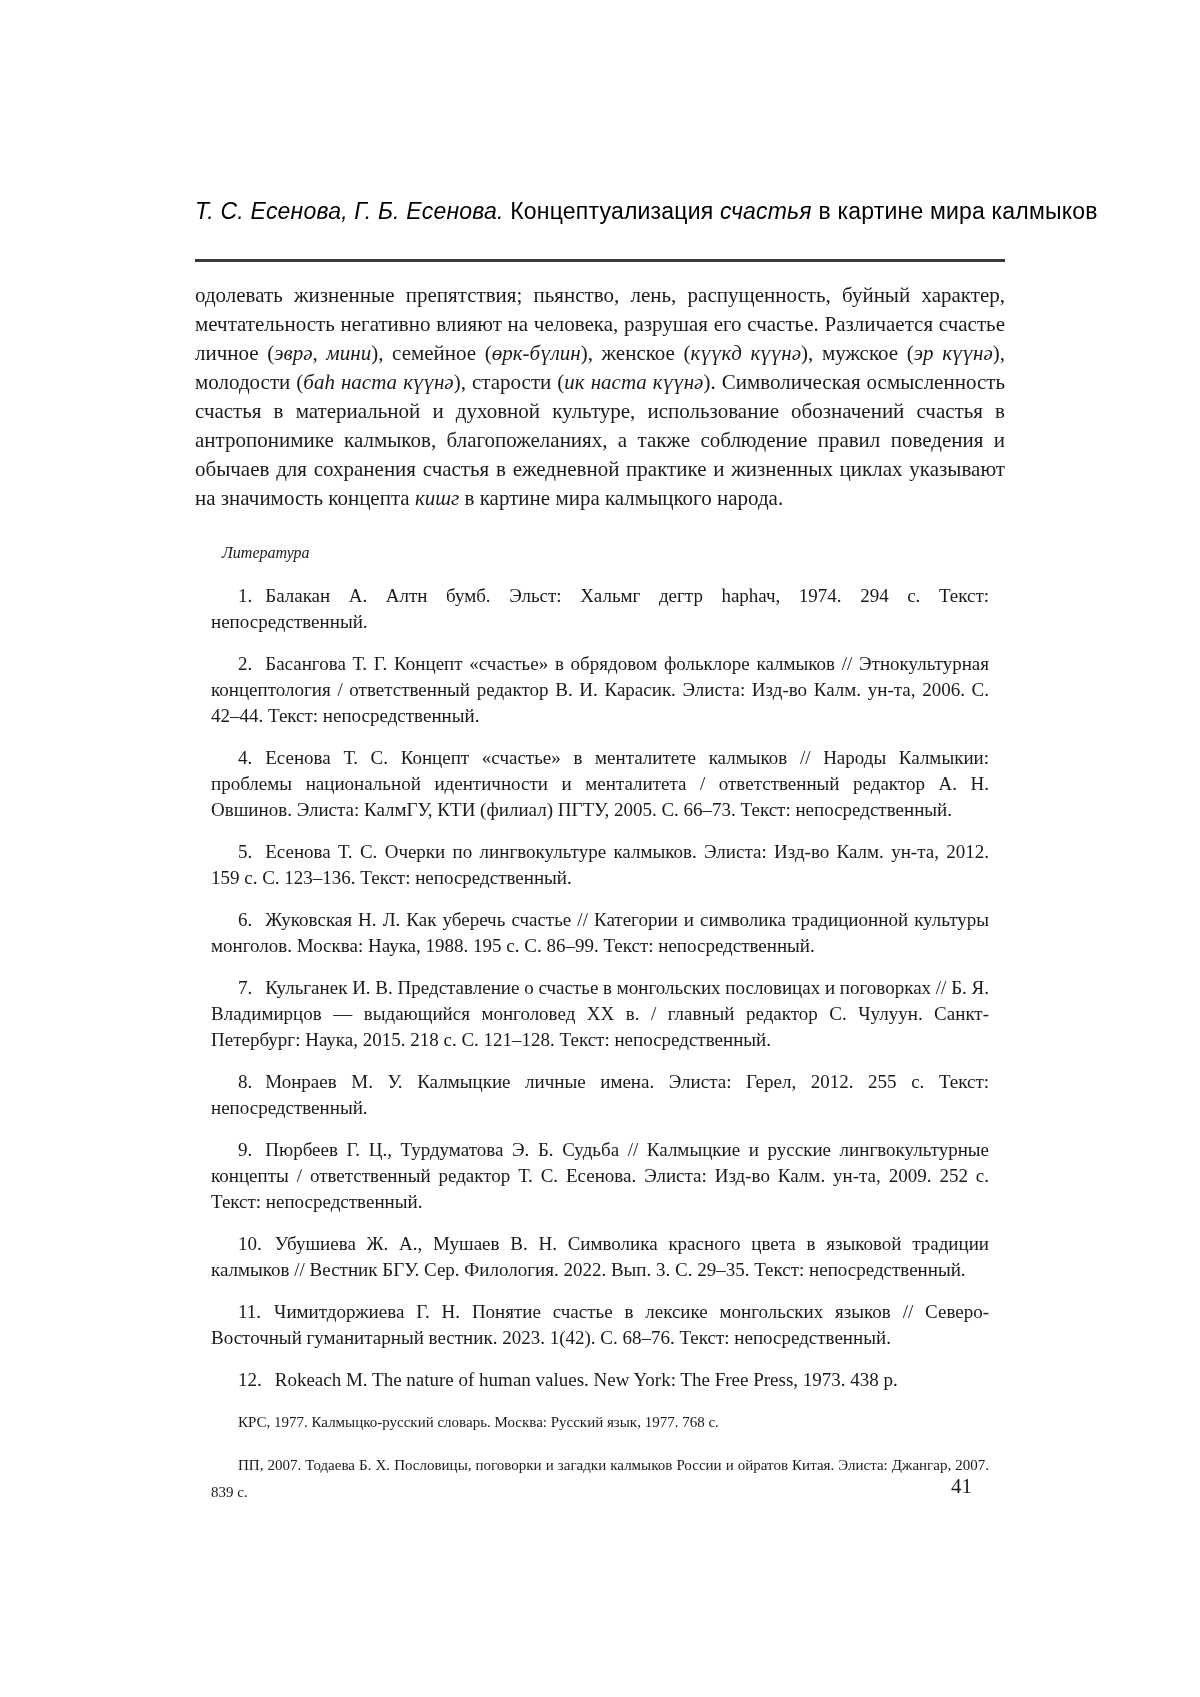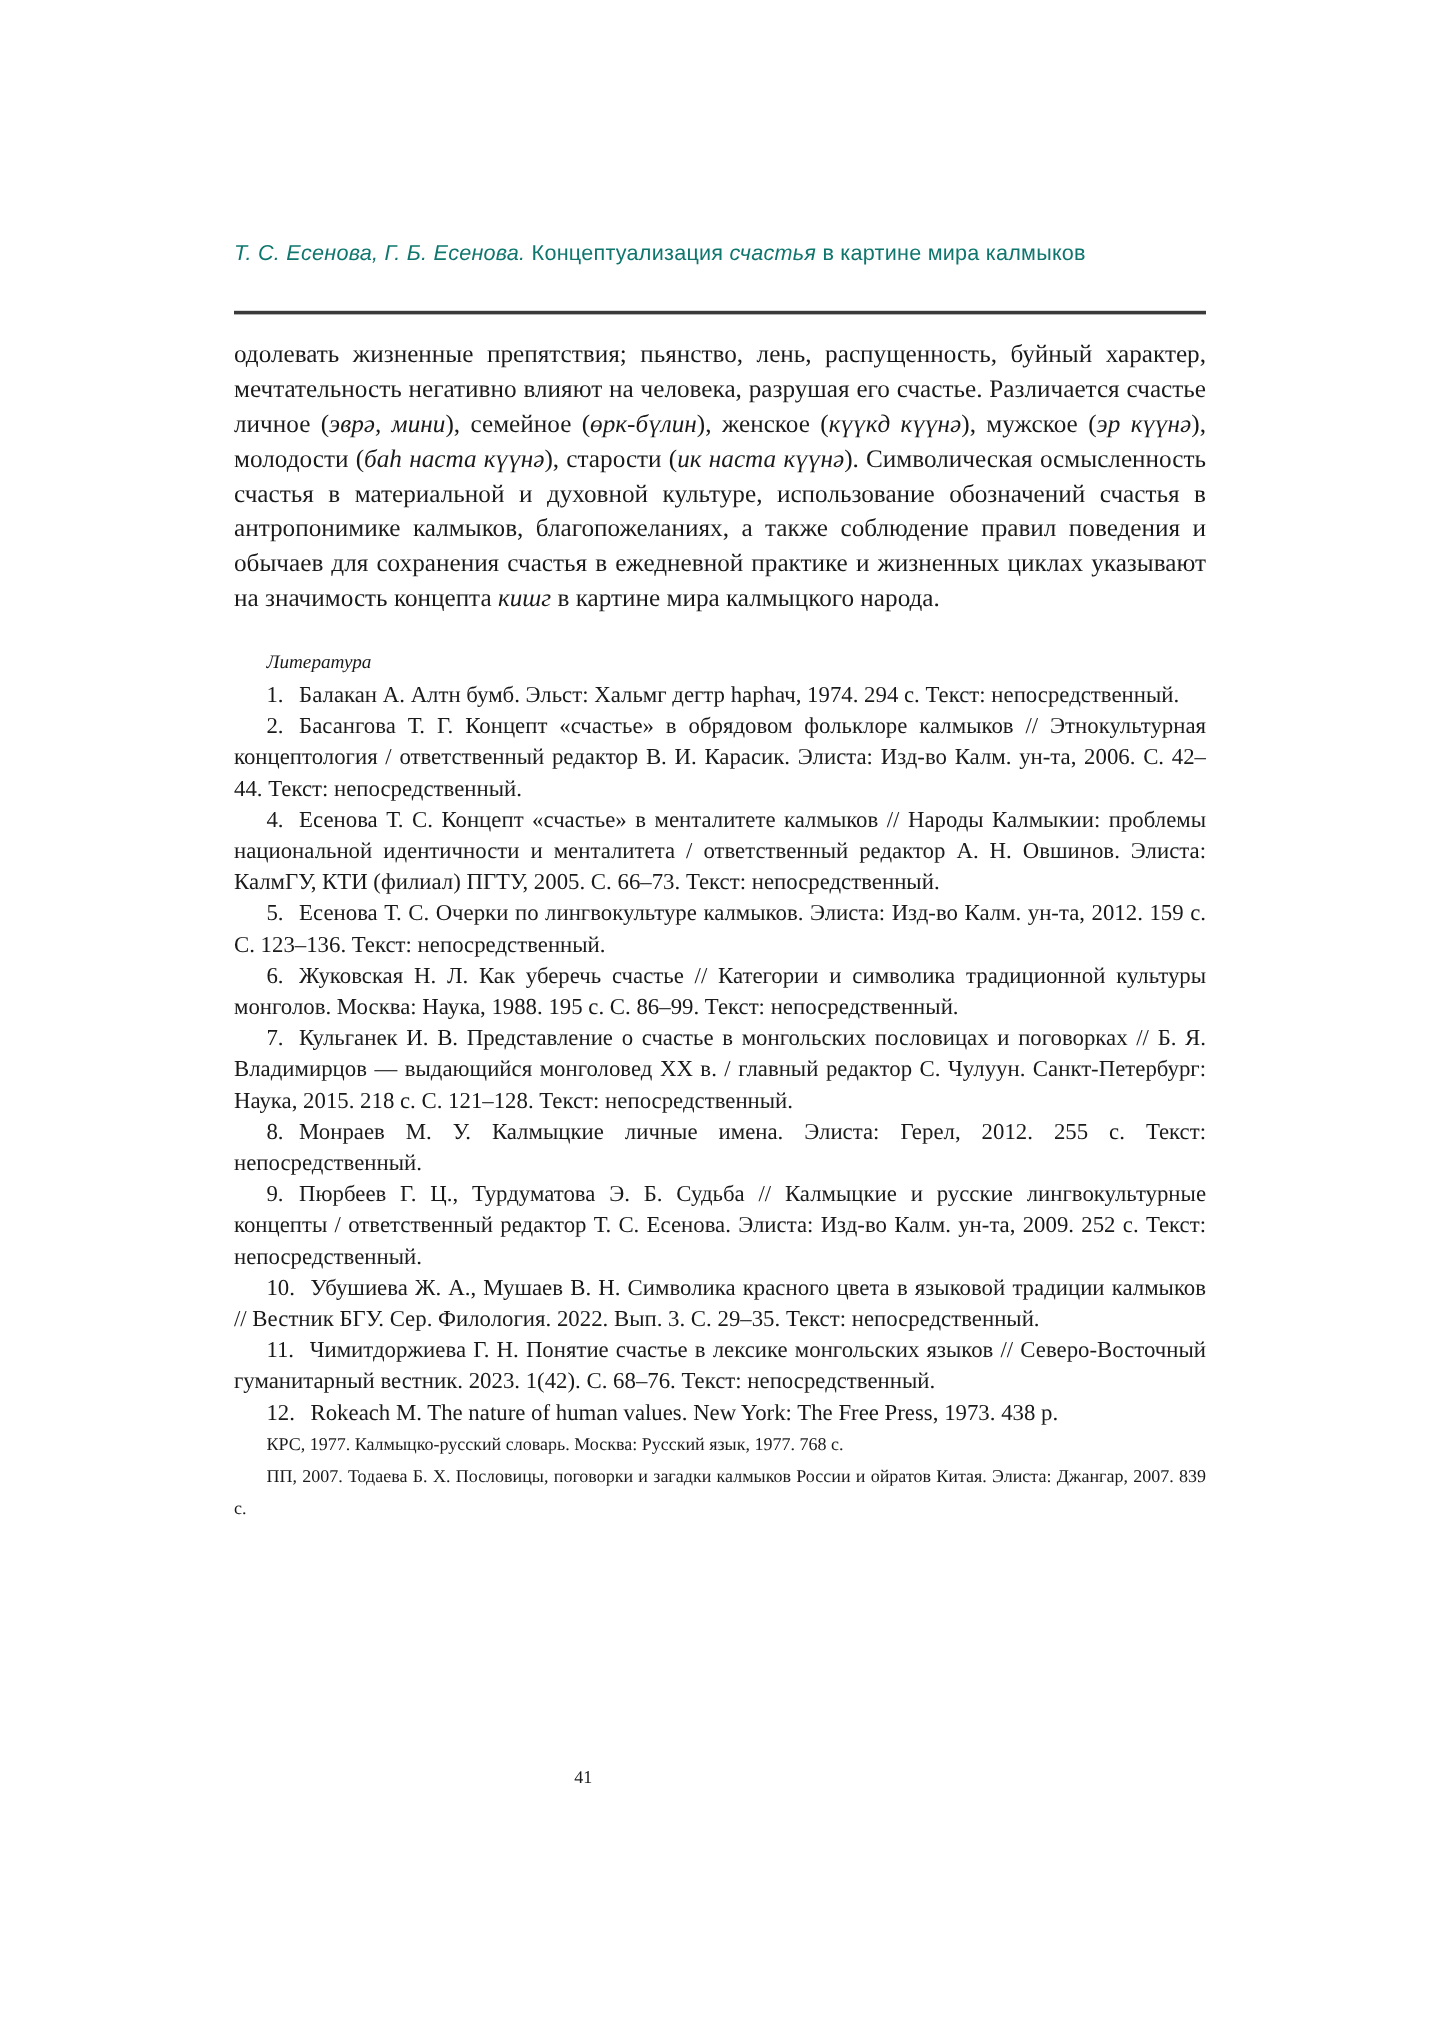--- a/index.html
+++ b/index.html
@@ -12,23 +12,23 @@
     overflow: hidden;
   }
   .column {
     position: absolute;
     left: 195px;
     top: 200px;
     width: 810px;
   }
   .running-head {
     font-family: "Liberation Sans", sans-serif;
-    font-size: 18px;
+    font-size: 23px;
     line-height: 23px;
-    color: #0f766e;
+    color: #000000;
     letter-spacing: 0.2px;
     white-space: nowrap;
   }
   .rh-italic { font-style: italic; }
   .rule {
     height: 0;
     border-top: 3px solid #3a3a3a;
     margin-top: 36px;
   }
   .body-par {
@@ -42,41 +42,41 @@
   .body-par .it { font-style: italic; margin-top: 44px; }
   .sec-head {
     margin: 26px 0 0 0;
     font-family: "Liberation Serif", serif;
     font-style: italic;
     font-size: 16px;
     line-height: 28px;
     text-indent: 27px;
   }
   .ref {
-    margin: 0;
+    margin: 16px;
     font-family: "Liberation Serif", serif;
     font-size: 19px;
     line-height: 26px;
     text-align: justify;
     text-indent: 27px;
     hyphens: auto;
   }
   .ref .num { margin-right: 13px; }
   .dict {
     font-size: 15px;
     line-height: 27px;
   }
   .page-number {
     position: absolute;
     left: 0;
     top: 1474px;
     width: 972px;
-    text-align: center;
+    text-align: right;
     font-family: "Liberation Serif", serif;
-    font-size: 15px;
+    font-size: 21px;
     color: #1a1a1a;
   }
 </style>
 </head>
 <body>
 
 <div class="page">
   <div class="column">
 
     <div class="running-head"><span class="rh-italic">Т. С. Есенова, Г. Б. Есенова.</span><span> Концептуализация </span><span class="rh-italic">счастья</span><span> в картине мира калмыков</span></div>

